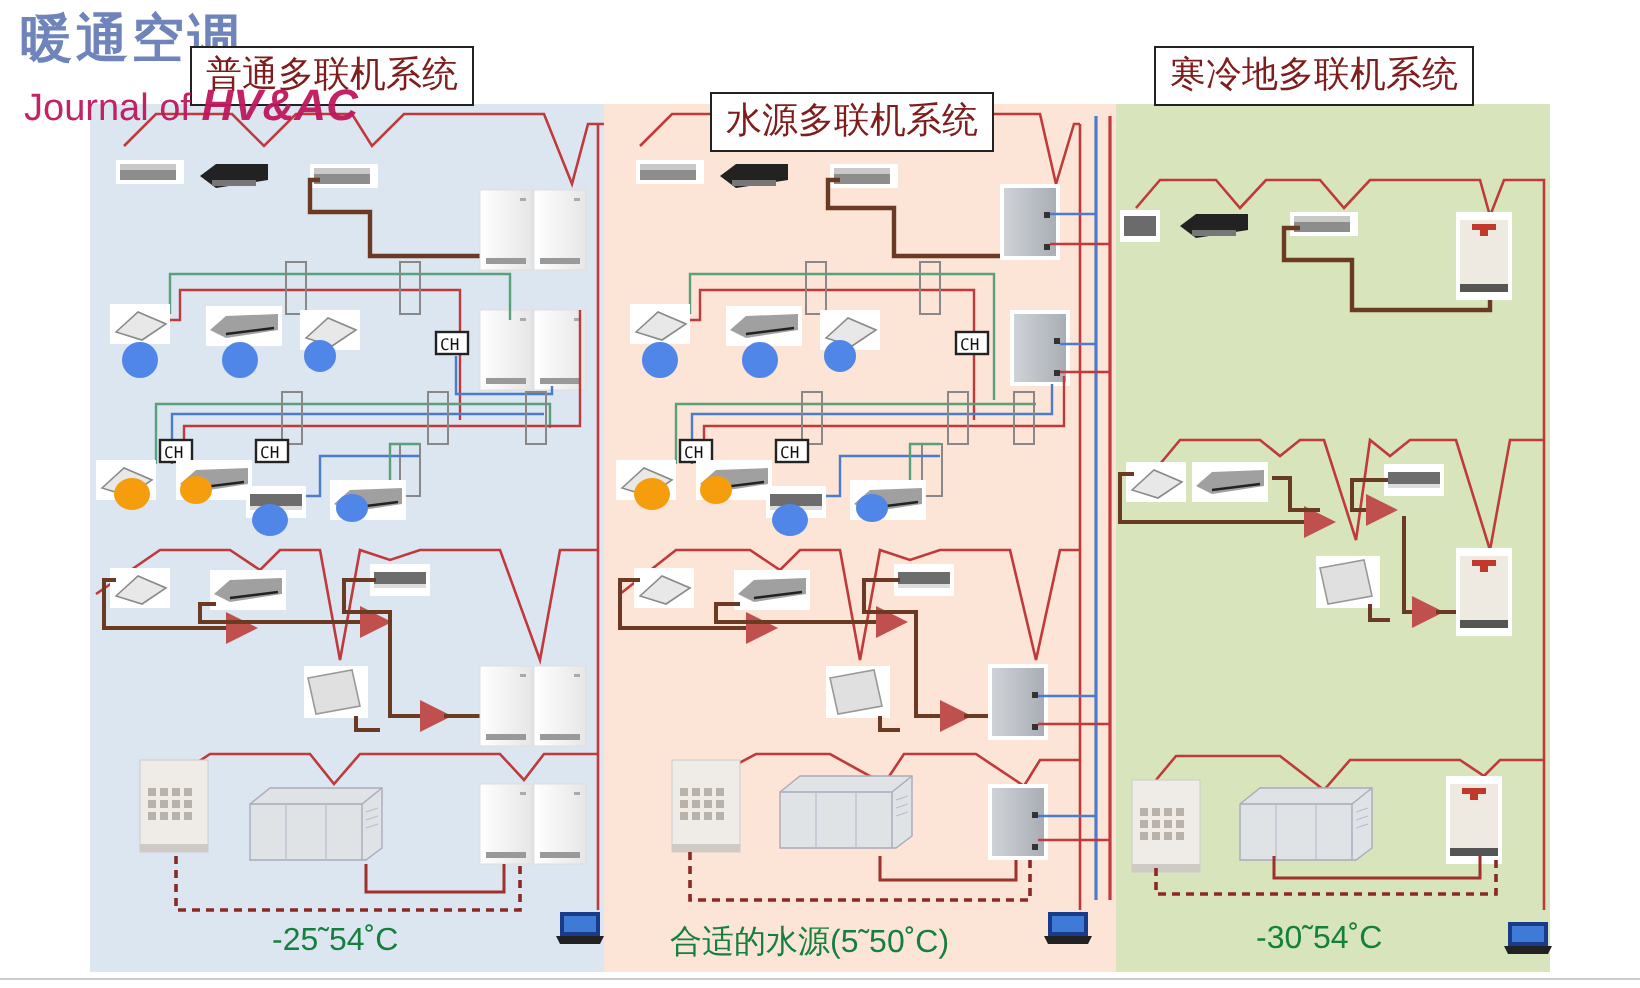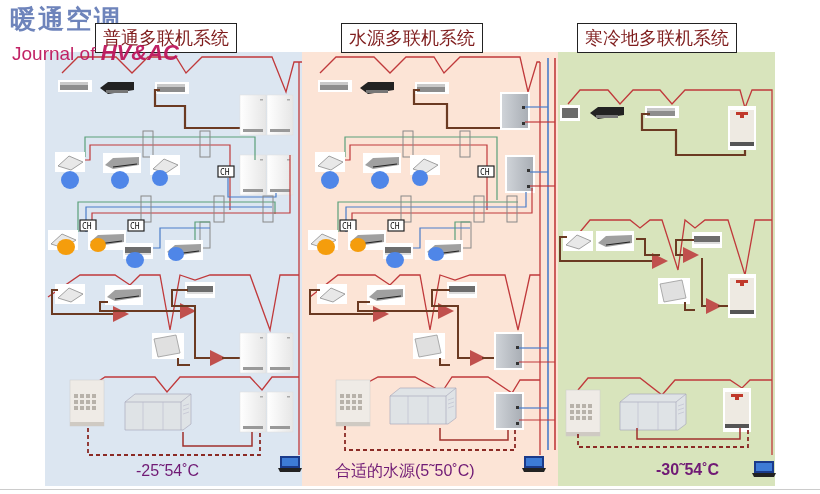--- a/index.html
+++ b/index.html
@@ -3,26 +3,26 @@
 <meta charset="utf-8">
 <style>
   html,body{margin:0;padding:0;}
   body{width:820px;height:494px;background:#ffffff;position:relative;overflow:hidden;font-family:"DejaVu Sans",sans-serif;}
   .panel{position:absolute;top:52px;height:434px;}
   #p1{left:45px;width:257px;background:#dce6f1;}
   #p2{left:302px;width:256px;background:#fce4d6;}
   #p3{left:558px;width:217px;background:#d8e4bc;}
   .title-box{position:absolute;top:23px;height:28px;border:1.5px solid #222;background:#fff;font-size:18px;line-height:28px;padding:0 7px;color:#7f1d1d;white-space:nowrap;z-index:3;}
   #t1{left:95px;}
-  #t2{left:341px;}
+  #t2{left:355px;margin-top:23px;}
   #t3{left:577px;text-align:right;}
-  .temp{position:absolute;font-size:16px;color:#701a75;white-space:nowrap;font-family:"Liberation Sans",sans-serif;z-index:3;}
+  .temp{position:absolute;font-size:16px;color:#15803d;white-space:nowrap;font-family:"Liberation Sans",sans-serif;z-index:3;}
   #temp1{left:136px;top:462px;}
   #temp2{left:335px;top:461px;text-align:right;}
-  #temp3{left:656px;top:461px;font-weight:bold;}
+  #temp3{left:628px;top:461px;}
   .logo-cn{position:absolute;left:10px;top:2px;font-size:26px;font-weight:bold;color:#5f77b4;letter-spacing:2px;z-index:2;opacity:0.9;white-space:nowrap;}
   .logo-en{position:absolute;left:12px;top:40px;font-size:19px;color:#be185d;z-index:4;font-family:"Liberation Sans",sans-serif;white-space:nowrap;opacity:0.95;}
   .logo-en b{font-style:italic;font-size:22px;}
   svg#diagram{position:absolute;left:0;top:0;z-index:2;}
   .bottom-line{position:absolute;left:0;top:489px;width:820px;height:1px;background:#ccc;}
 </style>
 </head>
 <body>
 
 <div class="bottom-line"></div>

